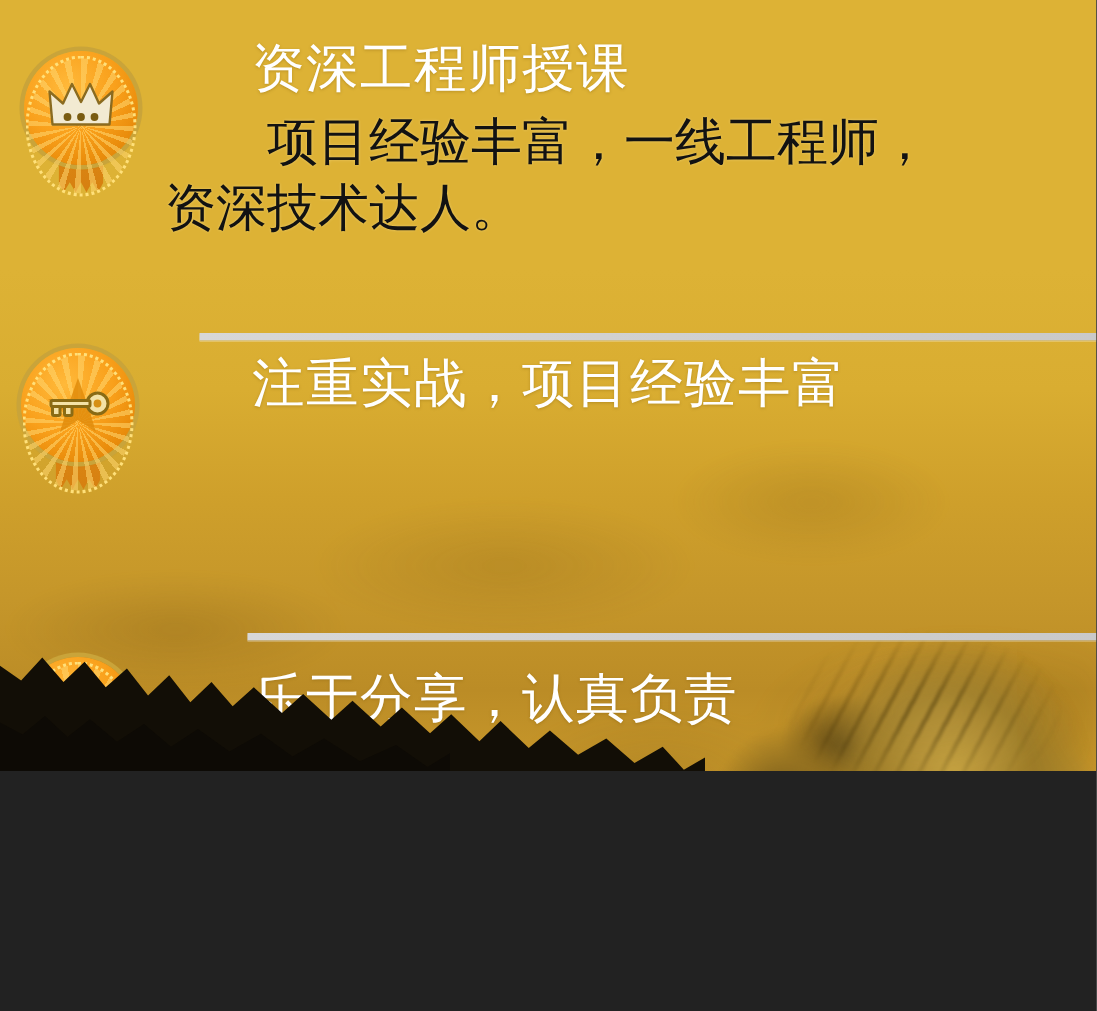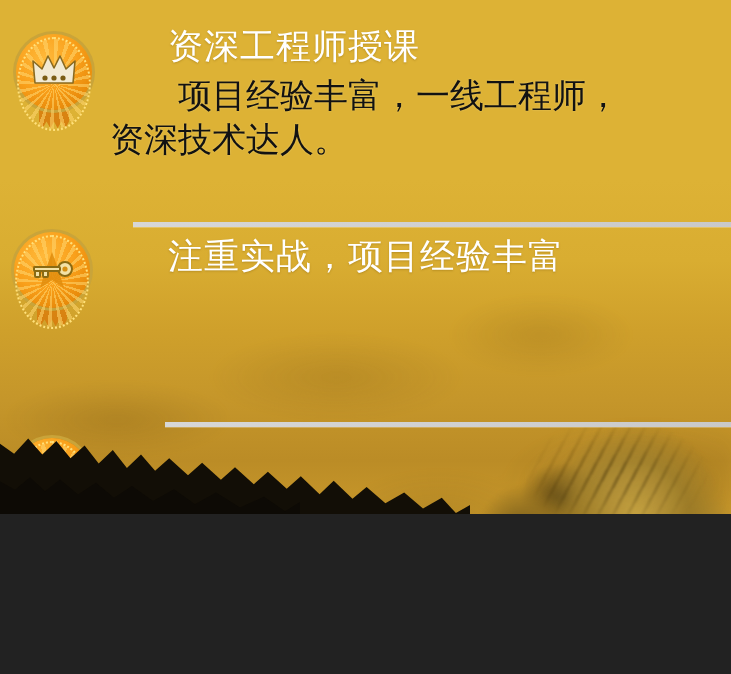--- a/index.html
+++ b/index.html
@@ -283,20 +283,21 @@
       <div class="glyph">
         <svg width="40" height="44" viewBox="0 0 40 44">
           <path d="M11 42 L11 16 C11 10 14 5 19 4 C17 9 18 12 21 14
                    L24 8 C27 11 28 16 27 20 L27 42 Z" fill="#ffffff"></path>
           <path d="M27 20 L33 11 C36 15 35 21 32 24 L27 29 Z" fill="#ffffff"></path>
         </svg>
       </div>
     </div>
 
     <div class="content">
+      <div class="title">乐于分享，认真负责</div>
     </div>
   </div>
 
   <div class="row" id="row4">
     <div class="divider"></div>
     <div class="bottom-title">您的收获不仅仅</div>
   </div>
 
   <div class="torn-edge"></div>
   <div class="torn-edge2"></div>

